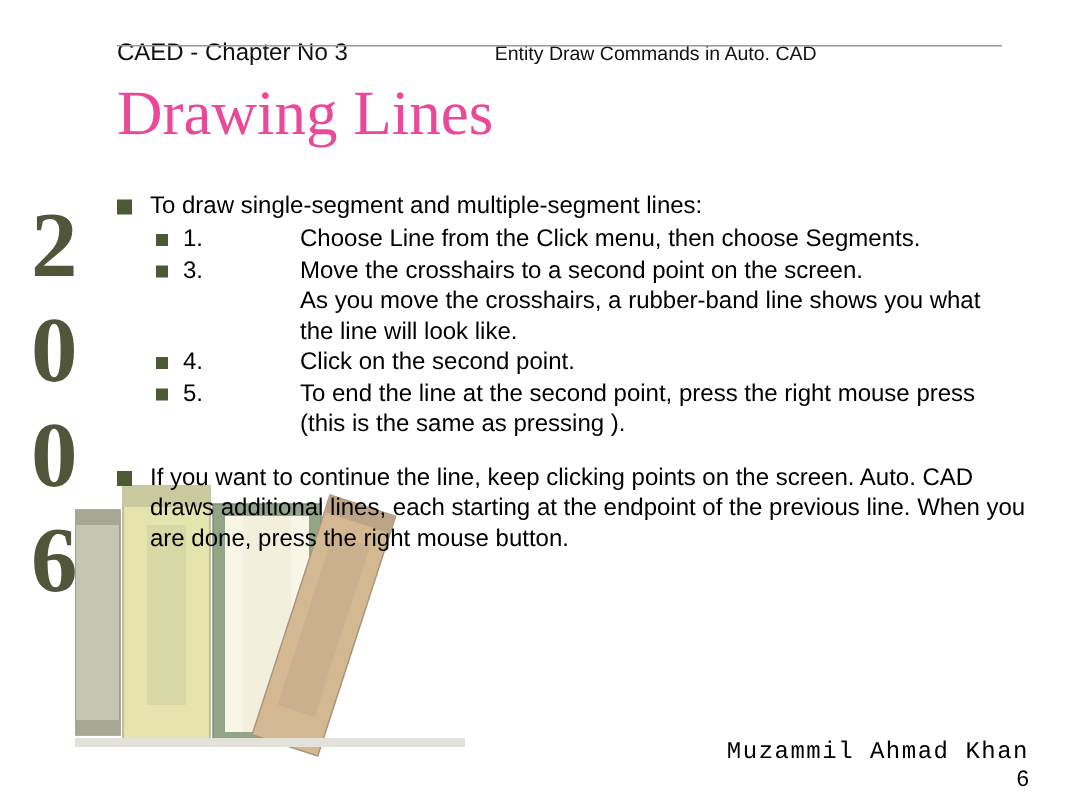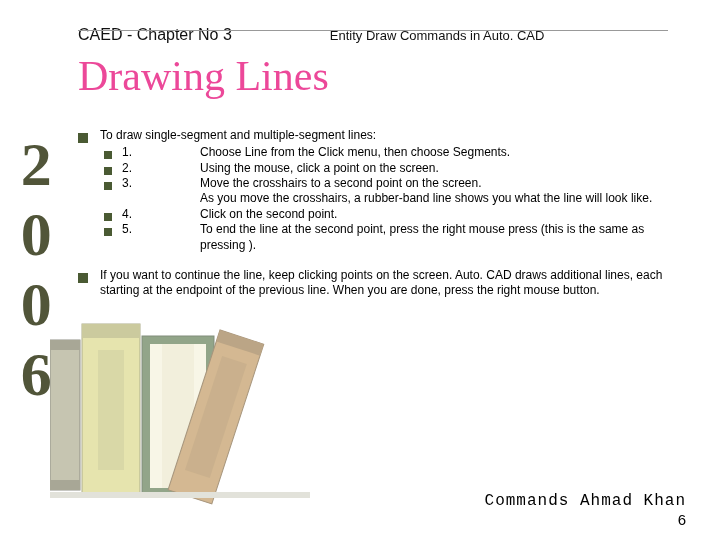--- a/index.html
+++ b/index.html
@@ -9,21 +9,21 @@
   .bg-books { position: absolute; left: 50px; top: 310px; width: 260px; height: 210px; opacity: 0.6; z-index: 0; }
   .bg-year { position: absolute; left: 4px; top: 130px; font-family: Georgia, 'Times New Roman', serif; font-size: 62px; font-weight: 700; color: #515539; letter-spacing: 2px; writing-mode: vertical-rl; text-orientation: upright; z-index: 2; line-height: 1.02; }
   
   .hdr { position: absolute; left: 78px; top: 12px; right: 30px; display: flex; align-items: baseline; z-index: 3; }
   .hdr-left { font-size: 16px; color: #111; }
   .hdr-right { font-size: 13px; color: #111; margin-left: 98px; margin-top: 16px; }
   .hdr-line { position: absolute; left: 78px; top: 30px; width: 590px; height: 1px; background: #999; z-index: 3; }
   
   .title { position: absolute; left: 78px; top: 52px; font-family: 'Times New Roman', Times, serif; font-size: 42px; color: #ec4899; z-index: 3; }
   
-  .content { position: absolute; left: 78px; top: 128px; width: 610px; z-index: 3; font-size: 12px; line-height: 1.28; }
+  .content { position: absolute; left: 78px; top: 128px; width: 610px; z-index: 3; font-size: 16px; line-height: 1.28; }
   .lvl1 { position: relative; padding-left: 22px; margin-bottom: 8px; }
   .lvl1 .sq { position: absolute; left: 0; top: 5px; width: 10px; height: 10px; background: #4a5a33; }
   .steps { margin-top: 2px; margin-left: 4px; }
   .step-row { position: relative; padding-left: 18px; margin-bottom: 0; }
   .step-row .sq2 { position: absolute; left: 0; top: 6px; width: 8px; height: 8px; background: #4a5a33; }
   .step-row .num { display: inline-block; width: 78px; vertical-align: top; }
   .step-row .desc { display: inline-block; width: 470px; vertical-align: top; }
   .continue { margin-top: 15px; }
   
   .footer-name { position: absolute; right: 34px; bottom: 30px; font-family: 'Courier New', Courier, monospace; font-size: 16px; letter-spacing: 1px; color: #000; z-index: 3; }
@@ -71,39 +71,35 @@
     <div class="lvl1">
       <span class="sq"></span>
       <span>To draw single-segment and multiple-segment lines:</span>
       <div class="steps">
         <div class="step-row">
           <span class="sq2"></span>
           <span class="num">1.</span><span class="desc">Choose Line from the Click menu, then choose Segments.</span>
         </div>
         <div class="step-row">
           <span class="sq2"></span>
-          <span class="num">2.</span><span class="desc">Using the mouse, click a point on the screen.</span>
-        </div>
-        <div class="step-row">
-          <span class="sq2"></span>
           <span class="num">3.</span><span class="desc">Move the crosshairs to a second point on the screen.<br>As you move the crosshairs, a rubber-band line shows you what the line will look like.</span>
         </div>
         <div class="step-row">
           <span class="sq2"></span>
           <span class="num">4.</span><span class="desc">Click on the second point.</span>
         </div>
         <div class="step-row">
           <span class="sq2"></span>
           <span class="num">5.</span><span class="desc">To end the line at the second point, press the right mouse press (this is the same as pressing ).</span>
         </div>
       </div>
     </div>
 
     <div class="lvl1 continue">
       <span class="sq"></span>
       <span>If you want to continue the line, keep clicking points on the screen. Auto. CAD draws additional lines, each starting at the endpoint of the previous line. When you are done, press the right mouse button.</span>
     </div>
   </div>
 
-  <div class="footer-name">Commands Ahmad Khan</div>
+  <div class="footer-name">Muzammil Ahmad Khan</div>
   <div class="footer-num">6</div>
 
 </div>
 
 </body></html>

